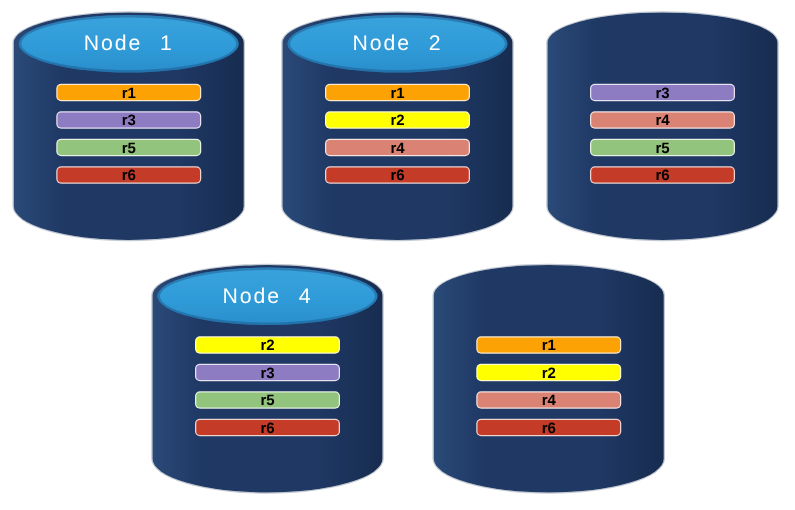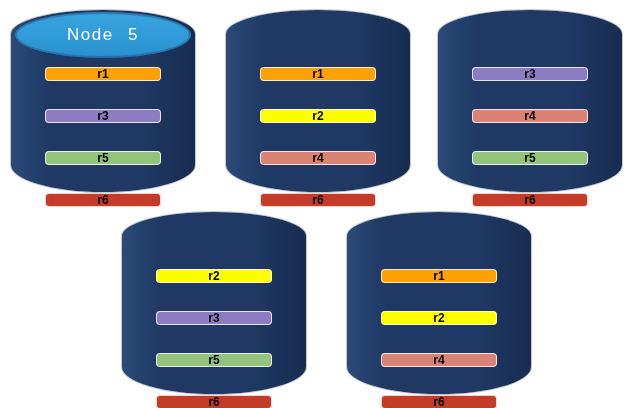--- a/index.html
+++ b/index.html
@@ -49,21 +49,21 @@
     text-align: center;
     user-select: none;
   }
   .replicas {
     position: absolute;
     top: 57px;
     left: 34px;
     right: 34px;
     display: flex;
     flex-direction: column;
-    gap: 28px;
+    gap: 8px;
     justify-content: space-between;
   }
   .replica-bar {
     height: 14px;
     border-radius: 4px;
     border: 1px solid rgba(255, 255, 255, 0.78);
     display: flex;
     align-items: center;
     justify-content: center;
     box-sizing: border-box;
@@ -80,52 +80,58 @@
   .pos-n5 { left: 347px; top: 212px; }
 </style>
 </head>
 <body>
 
 <div class="canvas">
 
   <div class="cylinder pos-n1">
     <div class="cyl-body"></div>
     <div class="cyl-top">
-      <span class="node-label">Node 5</span>
+      <span class="node-label">Node 1</span>
     </div>
     <div class="replicas">
       <div class="replica-bar" style="background-color: rgb(252, 162, 4);">r1</div>
       <div class="replica-bar" style="background-color: rgb(142, 124, 195);">r3</div>
       <div class="replica-bar" style="background-color: rgb(147, 196, 125);">r5</div>
       <div class="replica-bar" style="background-color: rgb(196, 60, 40);">r6</div>
     </div>
   </div>
 
   <div class="cylinder pos-n2">
     <div class="cyl-body"></div>
+    <div class="cyl-top">
+      <span class="node-label">Node 2</span>
+    </div>
     <div class="replicas">
       <div class="replica-bar" style="background-color: rgb(252, 162, 4);">r1</div>
       <div class="replica-bar" style="background-color: rgb(255, 255, 0);">r2</div>
       <div class="replica-bar" style="background-color: rgb(218, 130, 115);">r4</div>
       <div class="replica-bar" style="background-color: rgb(196, 60, 40);">r6</div>
     </div>
   </div>
 
   <div class="cylinder pos-n3">
     <div class="cyl-body"></div>
     <div class="replicas">
       <div class="replica-bar" style="background-color: rgb(142, 124, 195);">r3</div>
       <div class="replica-bar" style="background-color: rgb(218, 130, 115);">r4</div>
       <div class="replica-bar" style="background-color: rgb(147, 196, 125);">r5</div>
       <div class="replica-bar" style="background-color: rgb(196, 60, 40);">r6</div>
     </div>
   </div>
 
   <div class="cylinder pos-n4">
     <div class="cyl-body"></div>
+    <div class="cyl-top">
+      <span class="node-label">Node 4</span>
+    </div>
     <div class="replicas">
       <div class="replica-bar" style="background-color: rgb(255, 255, 0);">r2</div>
       <div class="replica-bar" style="background-color: rgb(142, 124, 195);">r3</div>
       <div class="replica-bar" style="background-color: rgb(147, 196, 125);">r5</div>
       <div class="replica-bar" style="background-color: rgb(196, 60, 40);">r6</div>
     </div>
   </div>
 
   <div class="cylinder pos-n5">
     <div class="cyl-body"></div>

